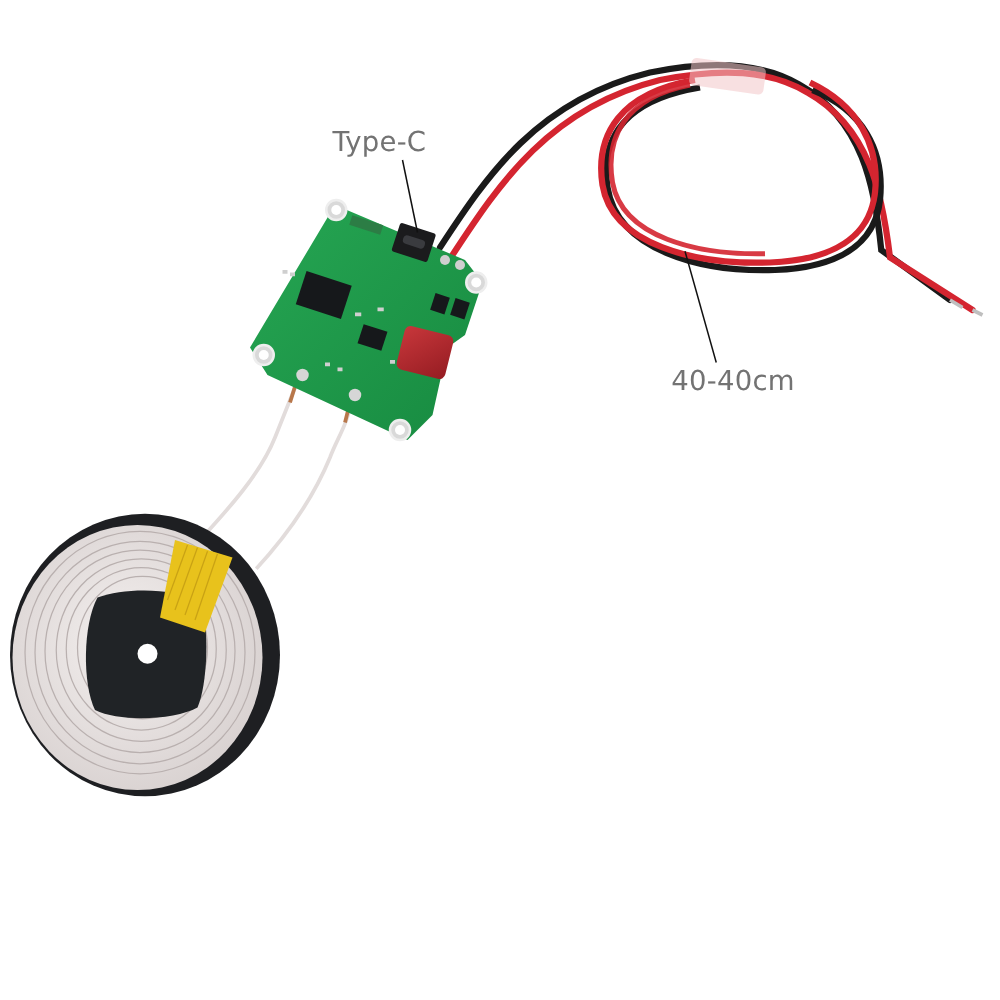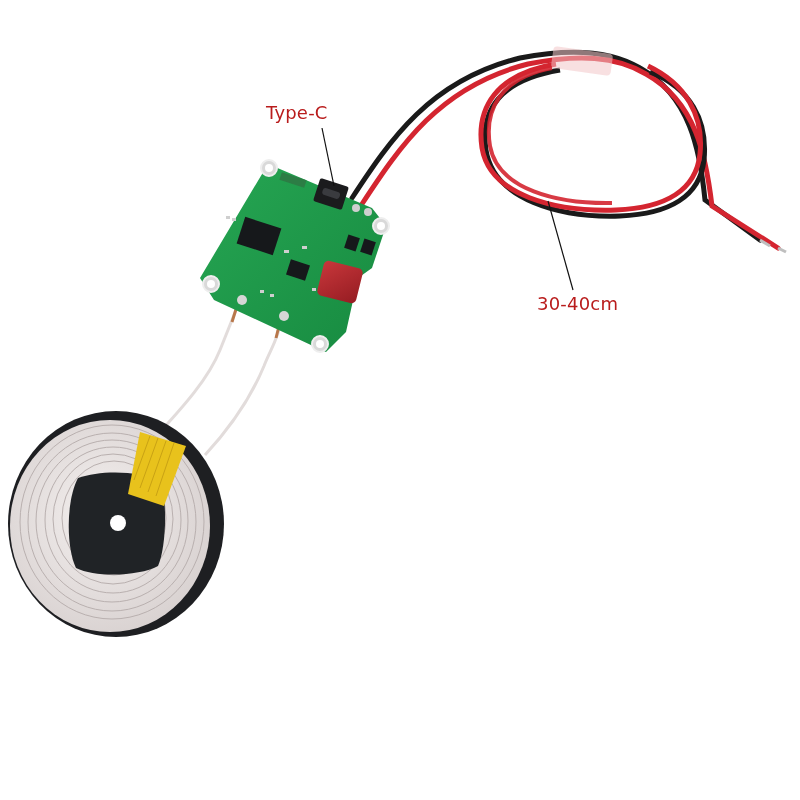--- a/index.html
+++ b/index.html
@@ -1,20 +1,20 @@
 <!DOCTYPE html>
 <html><head>
 <meta charset="utf-8">
 <style>
   html, body { margin: 0; padding: 0; background: #ffffff; }
   body { width: 800px; height: 800px; position: relative; overflow: hidden;
          font-family: "DejaVu Sans", sans-serif; }
   #scene { position: absolute; left: 0; top: 0; width: 800px; height: 800px; }
-  .callout { position: absolute; color: #b91c1c; font-family: "DejaVu Sans", sans-serif;
-             font-size: 18px; line-height: 1; white-space: nowrap; letter-spacing: 0.2px; }
+  .callout { position: absolute; color: #737373; font-family: "DejaVu Sans", sans-serif;
+             font-size: 22px; line-height: 1; white-space: nowrap; letter-spacing: 0.2px; }
   #label-typec { left: 266px; top: 104px; }
   #label-length { left: 537px; top: 295px; }
 </style>
 </head>
 <body>
 
 <svg id="scene" viewBox="0 0 800 800" xmlns="http://www.w3.org/2000/svg">
   <defs>
     <radialGradient id="coilShade" cx="45%" cy="45%" r="60%">
       <stop offset="0%" stop-color="#f4f0ef"></stop>
@@ -119,13 +119,13 @@
     </g>
 
     <rect x="320" y="264" width="40" height="36" rx="5" fill="url(#capShade)" transform="rotate(14 340 282)"></rect>
   </g>
 
   <line x1="322" y1="128" x2="334" y2="186" stroke="#111111" stroke-width="1.2"></line>
   <line x1="548" y1="201" x2="573" y2="290" stroke="#111111" stroke-width="1.2"></line>
 </svg>
 
 <div id="label-typec" class="callout">Type-C</div>
-<div id="label-length" class="callout">30-40cm</div>
+<div id="label-length" class="callout">40-40cm</div>
 
 </body></html>

